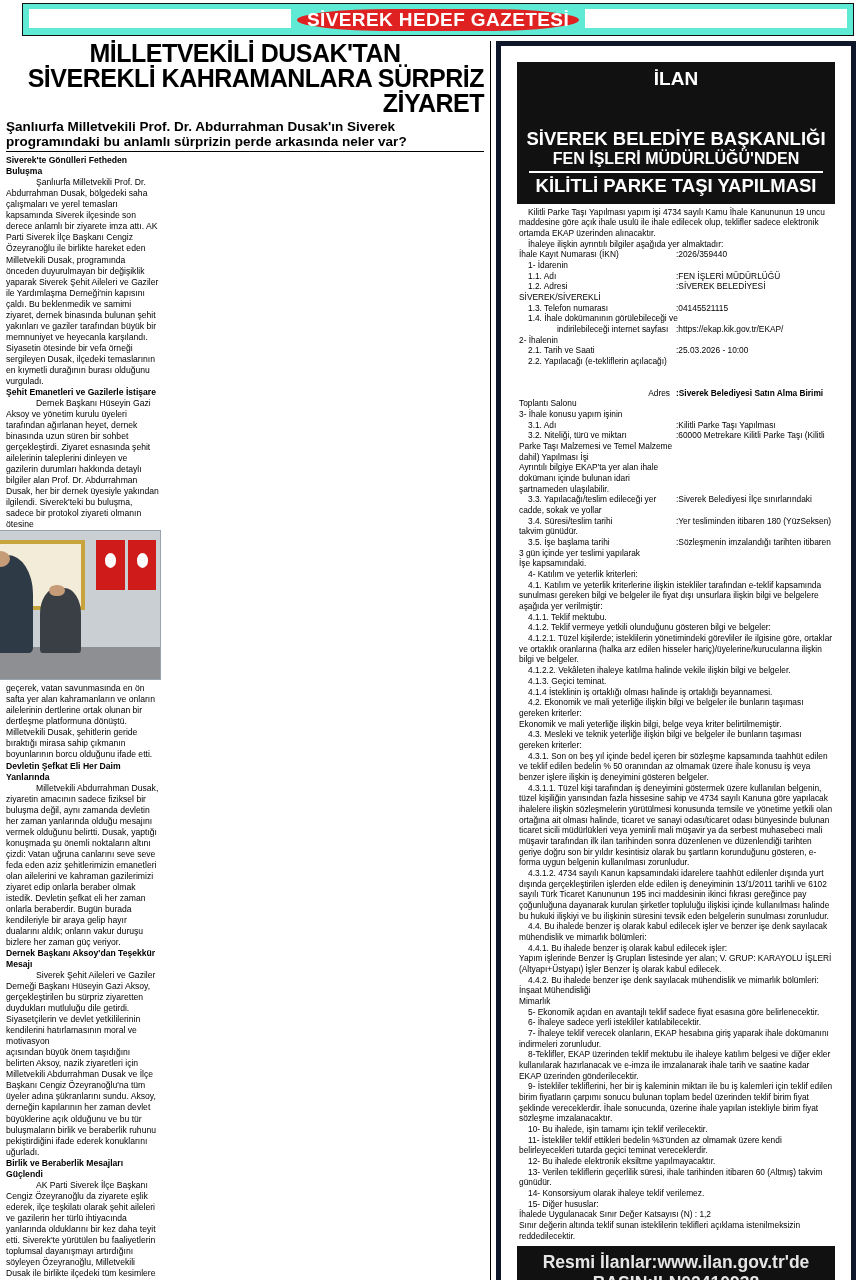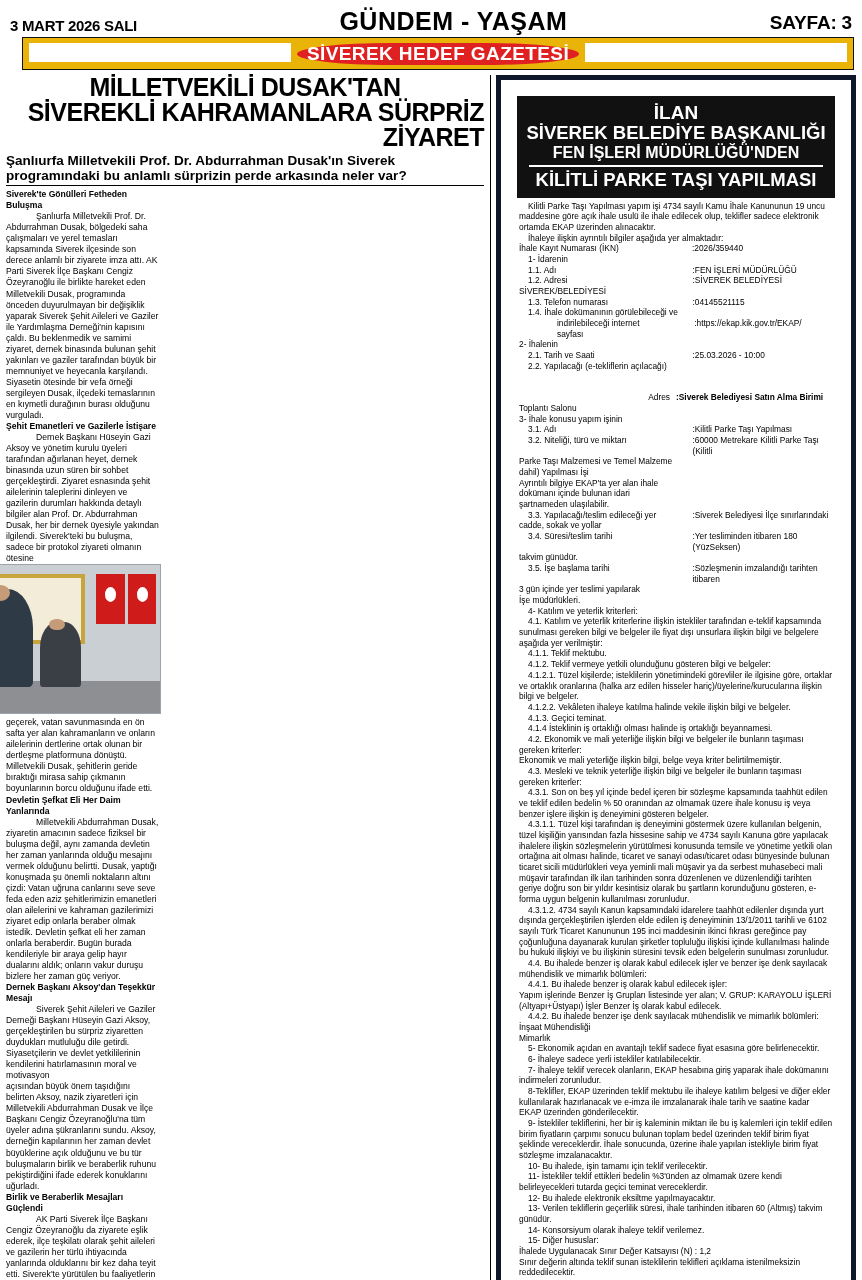--- a/index.html
+++ b/index.html
@@ -13,21 +13,21 @@
   .page{position:relative;width:862px;height:1280px;box-sizing:border-box;padding:0 6px;}
 
   
   .masthead{display:flex;align-items:flex-end;justify-content:space-between;height:30px;padding:4px 4px 0 4px;}
   .mast-date{font-weight:bold;font-size:15px;letter-spacing:-0.3px;font-family:"Liberation Sans",sans-serif;}
   .mast-title{font-weight:bold;font-size:25px;letter-spacing:0.5px;margin-bottom:-2px;}
   .mast-page{font-weight:bold;font-size:19px;letter-spacing:-0.2px;}
 
   .redbar{
     position:relative;height:31px;margin:3px 2px 0 16px;
-    background:#eab308;border:1px solid #111;display:flex;align-items:center;justify-content:center;
+    background:#5eead4;border:1px solid #111;display:flex;align-items:center;justify-content:center;
   }
   .redbar:before,.redbar:after{
     content:"";position:absolute;top:5px;height:19px;background:#fff;
   }
   .redbar:before{left:6px;right:auto;width:262px;}
   .redbar:after{right:6px;width:262px;}
   .redbar-label{
     position:relative;z-index:3;color:#fff;font-weight:bold;font-size:19px;letter-spacing:0.4px;
     padding:0 10px;background:#e02121;border-radius:40%/60%;
   }
@@ -72,53 +72,48 @@
   .p1 .pd{left:62%;width:13%;height:44%;background:#3a3f46;}
   .p1 .head{position:absolute;border-radius:50%;background:#c69b78;}
 
   
   .ad{border:5px solid #0f172a;padding:16px;}
   .ad-head{
     background:#111;color:#fff;text-align:center;font-weight:bold;padding:4px 4px 5px;
     border:2px solid #111;
   }
   .ad-head .a1{font-size:19px;display:block;line-height:1.12;}
-  .ad-head .a2{font-size:18.5px;display:block;line-height:1.12;}
+  .ad-head .a2{font-size:18.5px;display:block;line-height:1.12;margin-top:40px;}
   .ad-head .a3{font-size:16px;display:block;line-height:1.12;}
   .ad-head .divline{border-top:2px solid #fff;margin:3px 6px 3px;}
   .ad-head .a4{font-size:18.5px;display:block;line-height:1.12;}
 
   .ad-body{font-size:8.35px;line-height:1.28;padding:3px 2px 2px;}
   .ad-body p{margin:0;}
   .ad-body .ind{text-indent:9px;}
-  .kv{display:flex;gap:32px;}
+  .kv{display:flex;}
   .kv .k{width:50%;padding-left:9px;box-sizing:border-box;}
   .kv .v{width:50%;}
   .vcont{margin-left:50%;}
   .vcont2{margin-left:51.5%;}
   .adr-row{display:flex;margin-top:21px;}
   .adr-row .k{width:50%;text-align:right;padding-right:6px;box-sizing:border-box;}
   .adr-row .v{width:50%;font-weight:bold;}
 
   .ad-foot{
     background:#111;color:#e5e5e5;text-align:center;font-weight:bold;padding:6px 2px 7px;margin-top:3px;
   }
   .ad-foot .f1{display:block;font-size:17.5px;line-height:1.2;}
   .ad-foot .f2{display:block;font-size:17.5px;line-height:1.2;}
 </style>
 </head>
 <body>
 
 <div class="page">
 
-  <div class="masthead">
-    <div class="mast-date">3 MART 2026 SALI</div>
-    <div class="mast-title">GÜNDEM - YAŞAM</div>
-    <div class="mast-page">SAYFA: 3</div>
-  </div>
 
   <div class="redbar">
     <span class="redbar-label">SİVEREK HEDEF GAZETESİ</span>
   </div>
 
   <div class="body-wrap">
 
     <div class="left-col">
 
       <div class="art">
@@ -186,21 +181,21 @@
 
           <p class="ind">1- İdarenin</p>
           <div class="kv">
             <span class="k">1.1. Adı</span>
             <span class="v">:FEN İŞLERİ MÜDÜRLÜĞÜ</span>
           </div>
           <div class="kv">
             <span class="k">1.2. Adresi</span>
             <span class="v">:SİVEREK BELEDİYESİ</span>
           </div>
-          <p class="vcont"> SİVEREK/BELEDİYESİ</p>
+          <p class="vcont"> SİVEREK/SİVEREKLİ</p>
           <div class="kv">
             <span class="k">1.3. Telefon numarası</span>
             <span class="v">:04145521115</span>
           </div>
           <p style="padding-left:9px;">1.4. İhale dokümanının görülebileceği ve</p>
           <div class="kv">
             <span class="k" style="padding-left:38px;">indirilebileceği internet sayfası</span>
             <span class="v">:https://ekap.kik.gov.tr/EKAP/</span>
           </div>
 
@@ -238,21 +233,21 @@
           <div class="kv">
             <span class="k">3.4. Süresi/teslim tarihi</span>
             <span class="v">:Yer tesliminden itibaren 180 (YüzSeksen)</span>
           </div>
           <p class="vcont2">takvim günüdür.</p>
           <div class="kv">
             <span class="k">3.5. İşe başlama tarihi</span>
             <span class="v">:Sözleşmenin imzalandığı tarihten itibaren</span>
           </div>
           <p class="vcont2">3 gün içinde yer teslimi yapılarak</p>
-          <p class="vcont2">İşe müdürlükleri.</p>
+          <p class="vcont2">İşe kapsamındaki.</p>
 
           <p class="ind">4- Katılım ve yeterlik kriterleri:</p>
           <p class="ind">4.1. Katılım ve yeterlik kriterlerine ilişkin istekliler tarafından e-teklif kapsamında sunulması gereken bilgi ve belgeler ile fiyat dışı unsurlara ilişkin bilgi ve belgelere aşağıda yer verilmiştir:</p>
           <p class="ind">4.1.1. Teklif mektubu.</p>
           <p class="ind">4.1.2. Teklif vermeye yetkili olunduğunu gösteren bilgi ve belgeler:</p>
           <p class="ind">4.1.2.1. Tüzel kişilerde; isteklilerin yönetimindeki görevliler ile ilgisine göre, ortaklar ve ortaklık oranlarına (halka arz edilen hisseler hariç)/üyelerine/kurucularına ilişkin bilgi ve belgeler.</p>
           <p class="ind">4.1.2.2. Vekâleten ihaleye katılma halinde vekile ilişkin bilgi ve belgeler.</p>
           <p class="ind">4.1.3. Geçici teminat.</p>
           <p class="ind">4.1.4 İsteklinin iş ortaklığı olması halinde iş ortaklığı beyannamesi.</p>
           <p class="ind">4.2. Ekonomik ve mali yeterliğe ilişkin bilgi ve belgeler ile bunların taşıması gereken kriterler:</p>

